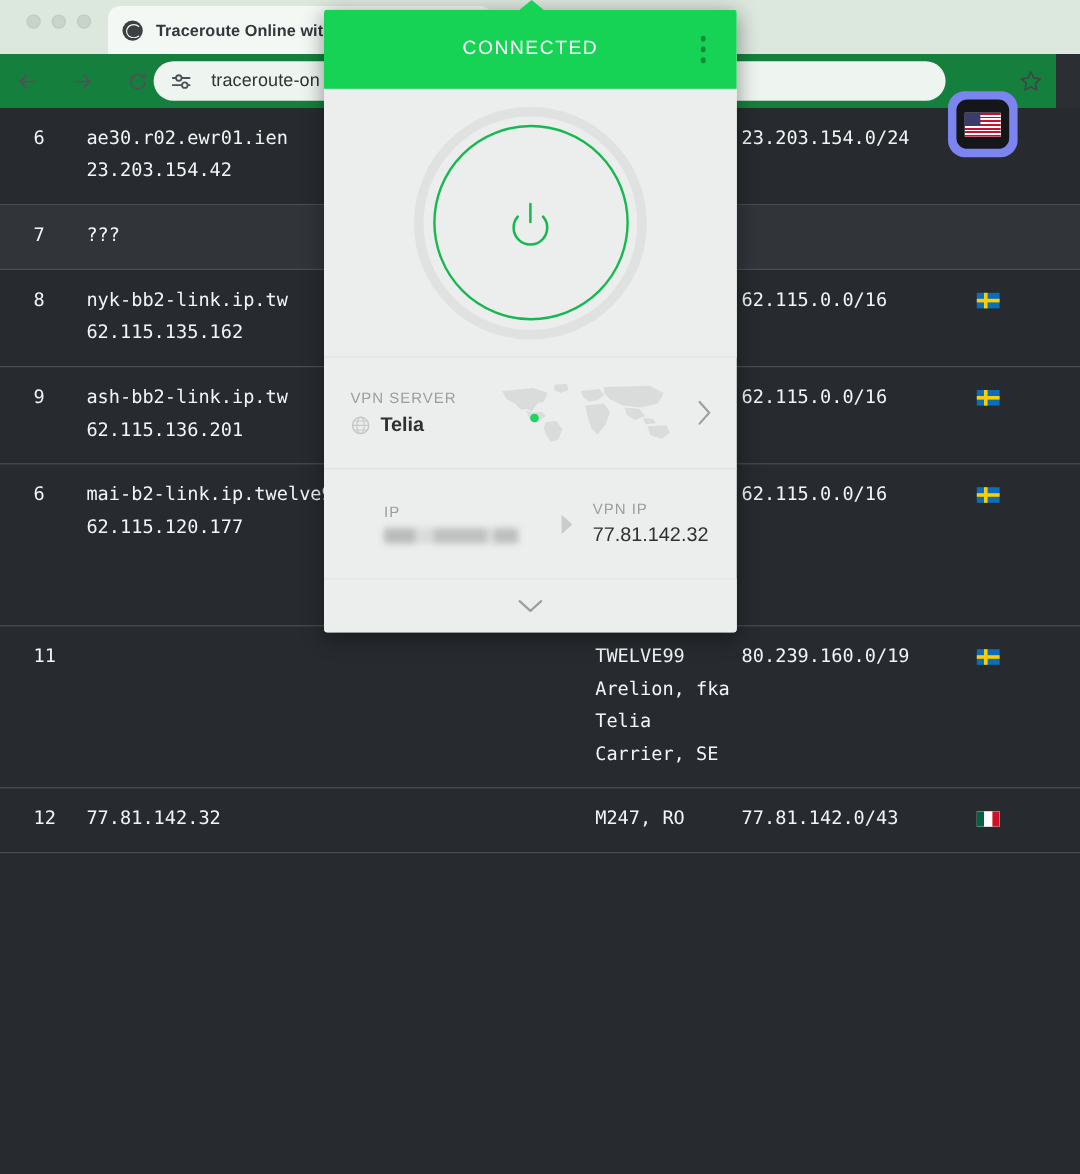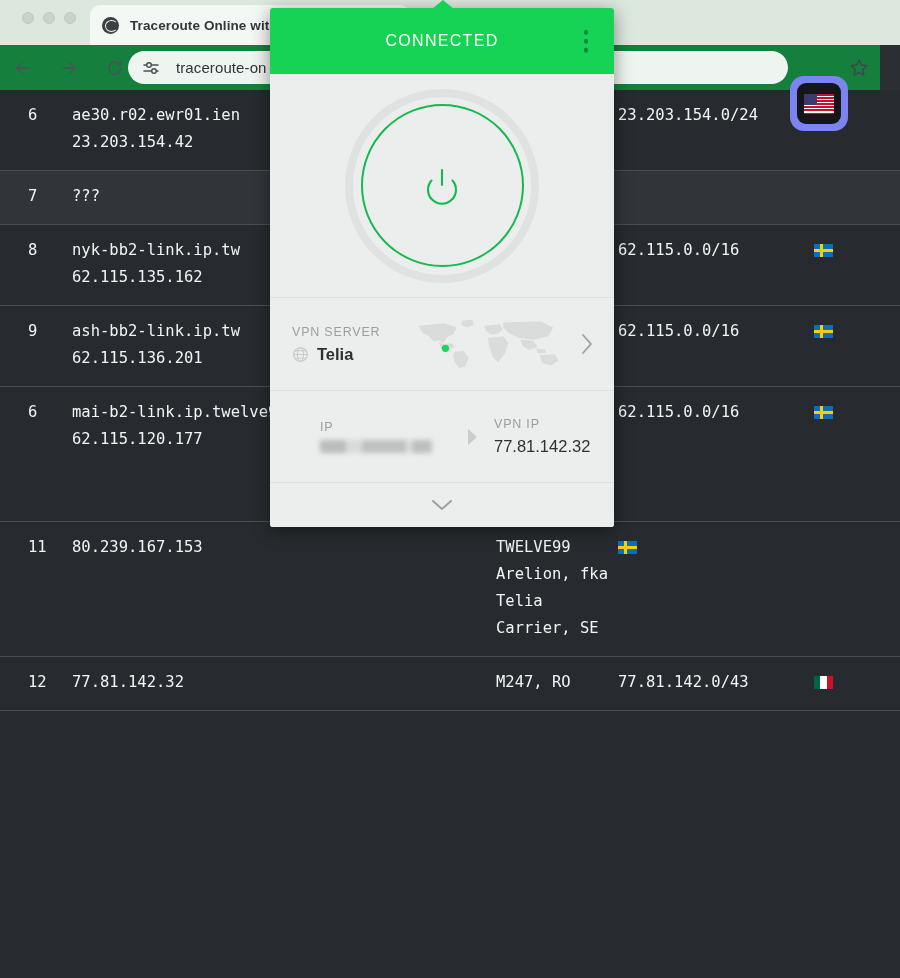--- a/index.html
+++ b/index.html
@@ -259,22 +259,23 @@
         </div>
         <div class="trow">
           <div class="c-hop">6</div>
           <div class="c-host"><span>mai-b2-link.ip.twelve99.net</span><span class="host-ip">62.115.120.177</span></div>
           <div class="c-asn">TWELVE99 Arelion, fka Telia Carrier, SE</div>
           <div class="c-net">62.115.0.0/16</div>
           <div class="c-flag"><span class="flag flag-se"></span></div>
         </div>
         <div class="trow">
           <div class="c-hop">11</div>
-          <div class="c-host"><span class="host-ip">80.239.167.153</span></div>
+          <div class="c-host"></div>
           <div class="c-asn">TWELVE99 Arelion, fka Telia Carrier, SE</div>
+          <div class="c-net">80.239.160.0/19</div>
           <div class="c-flag"><span class="flag flag-se"></span></div>
         </div>
         <div class="trow">
           <div class="c-hop">12</div>
           <div class="c-host"><span>77.81.142.32</span></div>
           <div class="c-asn">M247, RO</div>
           <div class="c-net">77.81.142.0/43</div>
           <div class="c-flag"><span class="flag flag-mx"></span></div>
         </div>
       </div>

